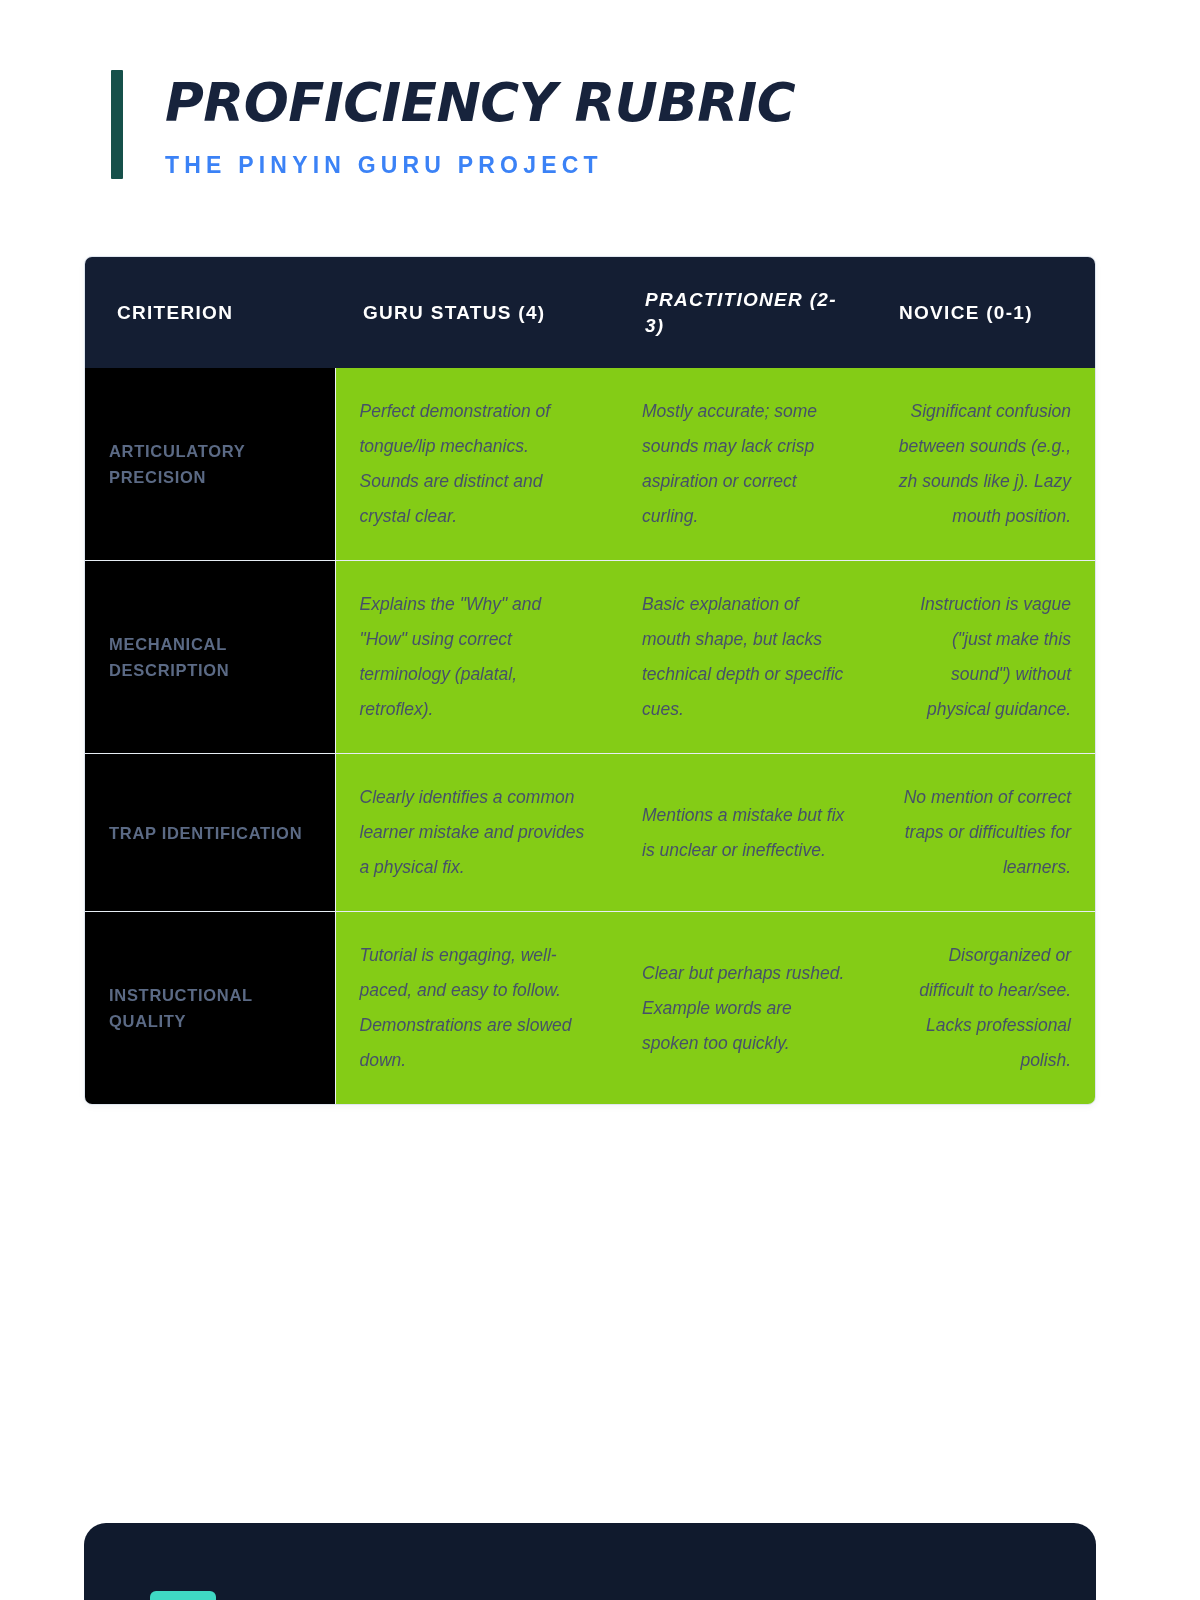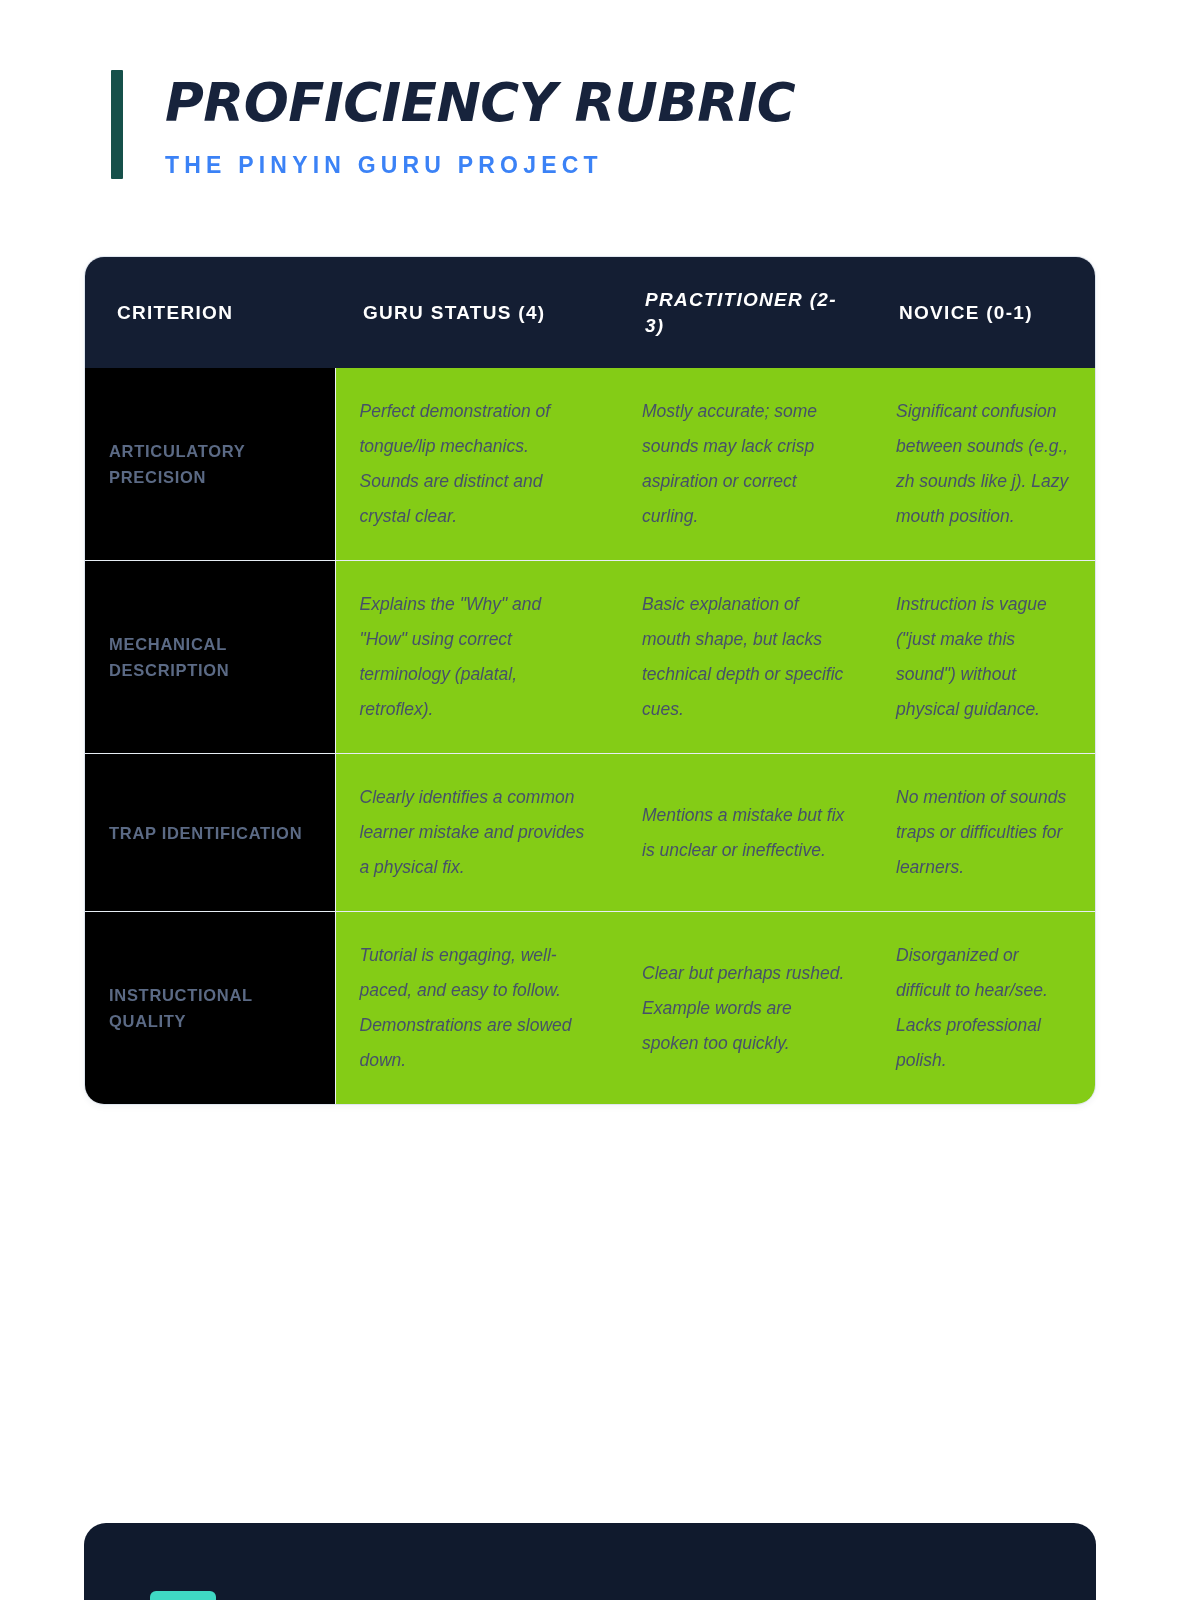--- a/index.html
+++ b/index.html
@@ -60,21 +60,21 @@
     text-transform: uppercase;
     white-space: nowrap;
   }
 
   
   .rubric-card {
     position: absolute;
     left: 84px;
     top: 256px;
     width: 1012px;
-    border-radius: 20px;
+    border-radius: 8px;
     border: 1px solid #dfe6ef;
     background: #ffffff;
     box-sizing: border-box;
     overflow: hidden;
     box-shadow: 0 2px 6px rgba(30, 50, 80, 0.05);
   }
   .rubric-table {
     width: 100%;
     border-collapse: collapse;
     table-layout: fixed;
@@ -119,21 +119,21 @@
     font-size: 16.5px;
     font-weight: 700;
     letter-spacing: 0.7px;
     line-height: 1.6;
     color: #5b6a85;
     text-transform: uppercase;
   }
   td.level-cell { background: #84cc16; font-style: italic; }
   td.guru-cell   { padding-left: 28px; padding-right: 34px; }
   td.pract-cell  { padding-left: 27px; padding-right: 30px; }
-  td.novice-cell { padding-left: 27px; padding-right: 26px; }
+  td.novice-cell { padding-left: 27px; padding-right: 26px; text-align: right; }
 
   
   .bottom-panel {
     position: absolute;
     left: 84px;
     top: 1523px;
     width: 1012px;
     height: 120px;
     background: #101a2d;
     border-radius: 22px 22px 0 0;
@@ -186,21 +186,21 @@
         <td class="level-cell guru-cell">Explains the "Why" and "How" using correct terminology (palatal, retroflex).</td>
         <td class="level-cell pract-cell">Basic explanation of mouth shape, but lacks technical depth or specific cues.</td>
         <td class="level-cell novice-cell">Instruction is vague ("just make this sound") without physical guidance.</td>
       </tr>
       <tr>
         <td class="criterion-cell">
           <div class="criterion-label">TRAP IDENTIFICATION</div>
         </td>
         <td class="level-cell guru-cell">Clearly identifies a common learner mistake and provides a physical fix.</td>
         <td class="level-cell pract-cell">Mentions a mistake but fix is unclear or ineffective.</td>
-        <td class="level-cell novice-cell">No mention of sounds traps or difficulties for learners.</td>
+        <td class="level-cell novice-cell">No mention of correct traps or difficulties for learners.</td>
       </tr>
       <tr>
         <td class="criterion-cell">
           <div class="criterion-label">INSTRUCTIONAL QUALITY</div>
         </td>
         <td class="level-cell guru-cell">Tutorial is engaging, well-paced, and easy to follow. Demonstrations are slowed down.</td>
         <td class="level-cell pract-cell">Clear but perhaps rushed. Example words are spoken too quickly.</td>
         <td class="level-cell novice-cell">Disorganized or difficult to hear/see. Lacks professional polish.</td>
       </tr>
     </tbody>

